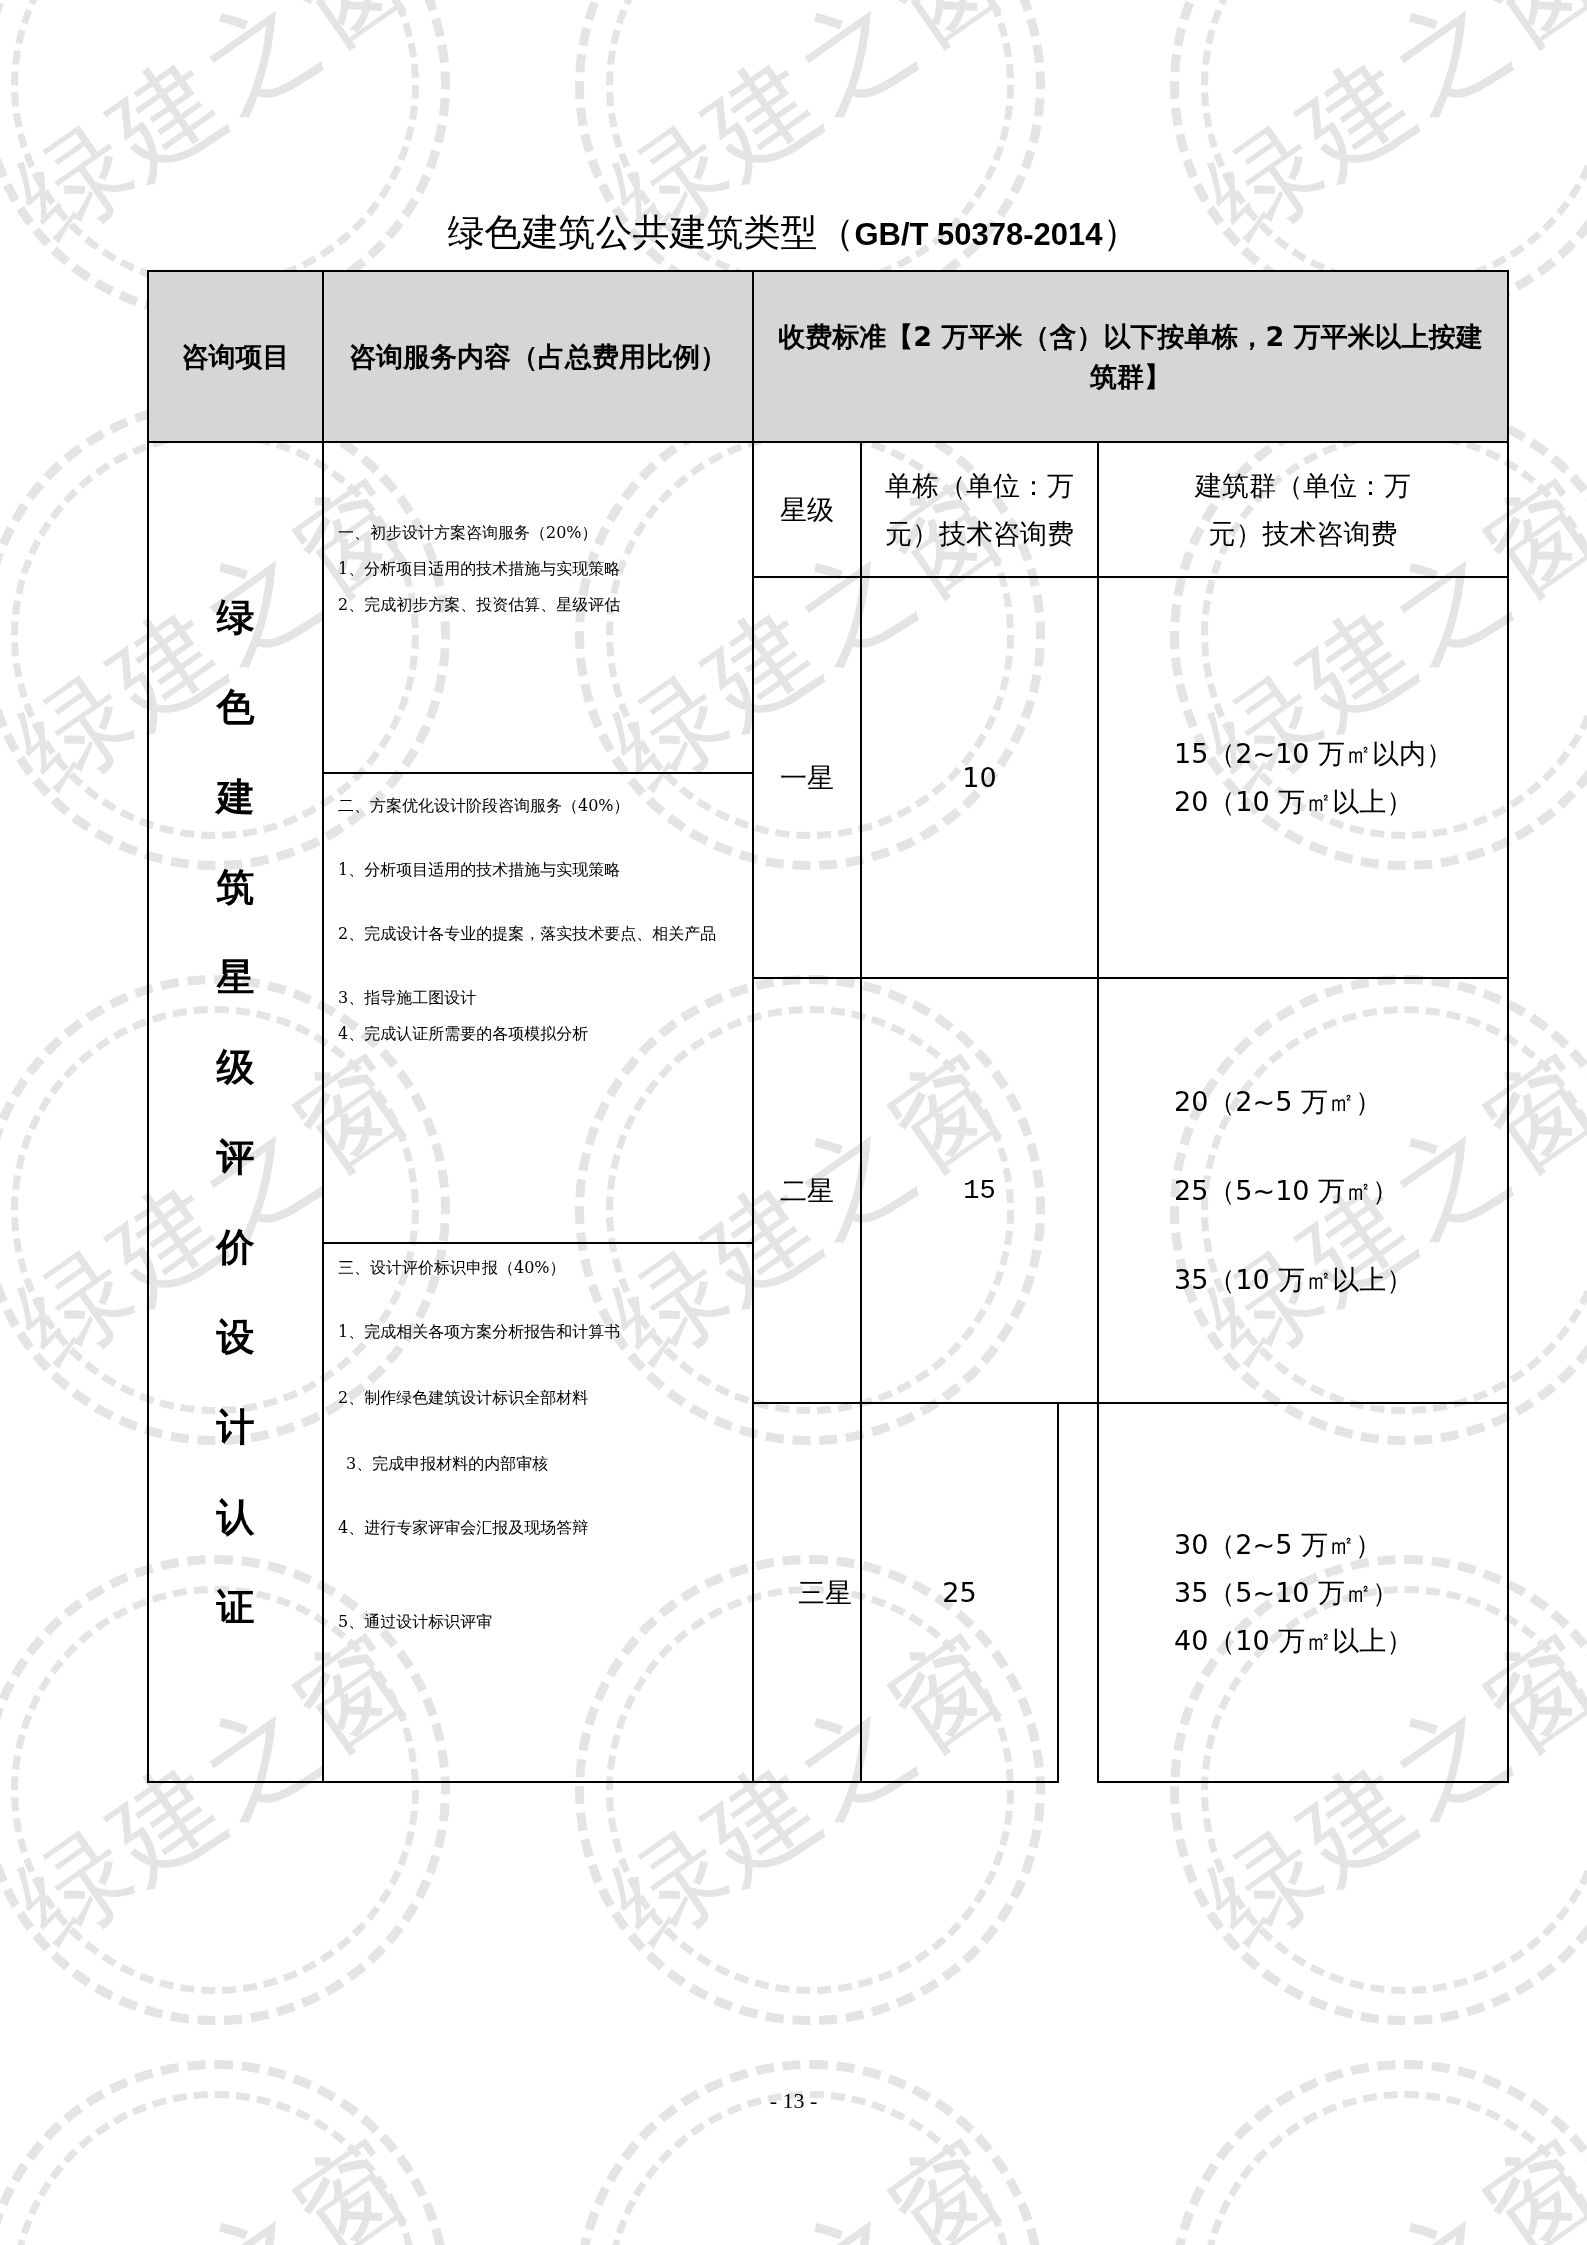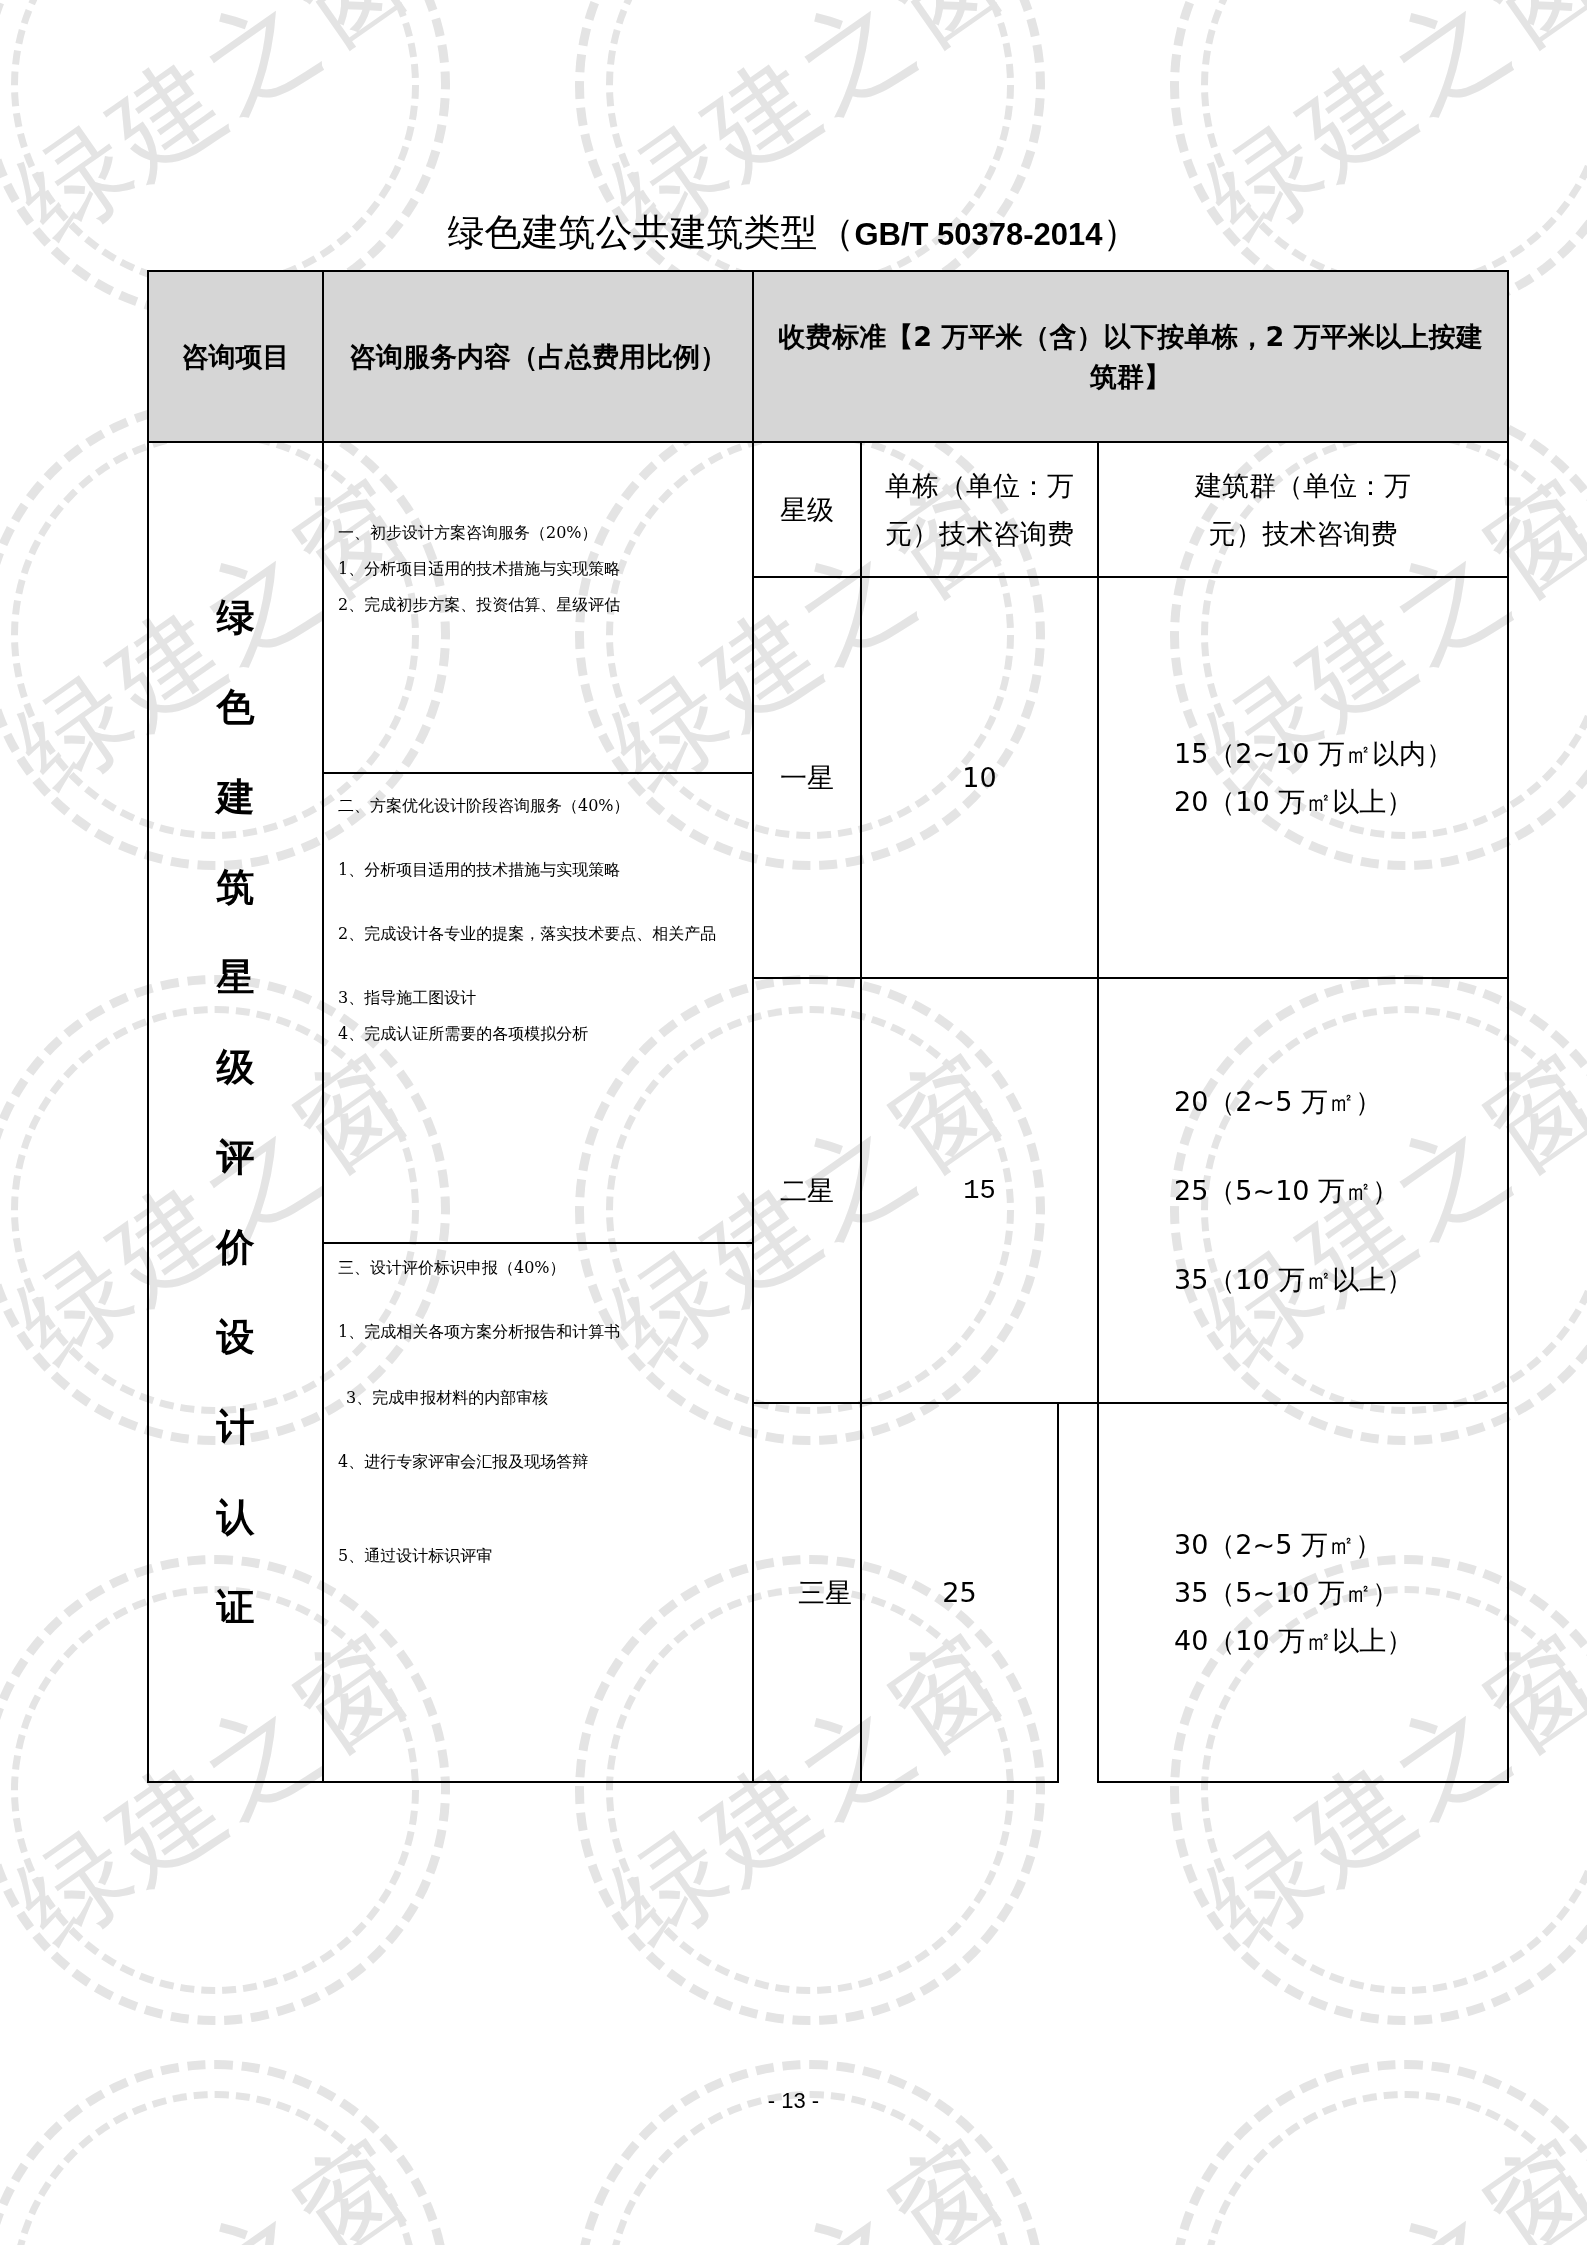--- a/index.html
+++ b/index.html
@@ -16,21 +16,21 @@
   .cell{position:absolute;box-sizing:border-box;border:2px solid #000;z-index:1;}
   .hdr{background:#d6d6d6;font-weight:bold;font-size:27px;display:flex;align-items:center;justify-content:center;text-align:center;line-height:1.45;
        font-family:"DejaVu Sans",sans-serif;}
   .z{z-index:3;position:relative;}
   .cat{display:flex;align-items:center;justify-content:center;}
   .cat-text{font-size:38px;font-weight:bold;line-height:90px;width:60px;text-align:center;word-break:break-all;}
   .sec{padding:0 14px 0 14px;font-size:16px;line-height:36px;font-family:"DejaVu Serif",serif;}
   .sec p{margin:0;}
   .c{display:flex;align-items:center;justify-content:center;text-align:center;font-size:27px;line-height:48px;}
   .fees{display:flex;flex-direction:column;justify-content:center;padding-left:75px;font-size:27px;line-height:48px;}
-  .pageno{position:absolute;left:0;width:1587px;top:2088px;text-align:center;font-size:22px;font-family:Liberation Sans, sans-serif;z-index:2;}
+  .pageno{position:absolute;left:0;width:1587px;top:2088px;text-align:center;font-size:22px;font-family:Liberation Serif, serif;z-index:2;}
 </style>
 </head>
 <body>
 
 <div class="wm" style="left:-20px;top:-150px;">
     <span class="wm-text">绿建之窗</span>
   </div>
 <div class="wm" style="left:575px;top:-150px;">
     <span class="wm-text">绿建之窗</span>
   </div>
@@ -98,20 +98,21 @@
 <div class="cell sec" style="left:322px;top:772px;width:432px;height:472px;padding-top:14px;">
   <p class="z">二、方案优化设计阶段咨询服务（40%）</p>
   <p class="z" style="margin-top:28px;">1、分析项目适用的技术措施与实现策略</p>
   <p class="z" style="margin-top:28px;">2、完成设计各专业的提案，落实技术要点、相关产品</p>
   <p class="z" style="margin-top:28px;">3、指导施工图设计</p>
   <p class="z" style="">4、完成认证所需要的各项模拟分析</p>
 </div>
 <div class="cell sec" style="left:322px;top:1242px;width:432px;height:541px;padding-top:6px;">
   <p class="z">三、设计评价标识申报（40%）</p>
   <p class="z" style="margin-top:28px;">1、完成相关各项方案分析报告和计算书</p>
+  <p class="z" style="margin-top:30px;">2、制作绿色建筑设计标识全部材料</p>
   <p class="z" style="margin-top:30px;margin-left:8px;">3、完成申报材料的内部审核</p>
   <p class="z" style="margin-top:28px;">4、进行专家评审会汇报及现场答辩</p>
   <p class="z" style="margin-top:58px;">5、通过设计标识评审</p>
 </div>
 
 <div class="cell c" style="left:752px;top:441px;width:110px;height:137px;">
     <span class="z">星级</span>
   </div>
 <div class="cell c" style="left:860px;top:441px;width:239px;height:137px;padding:0 14px;">
     <span class="z">单栋（单位：万元）技术咨询费</span>

